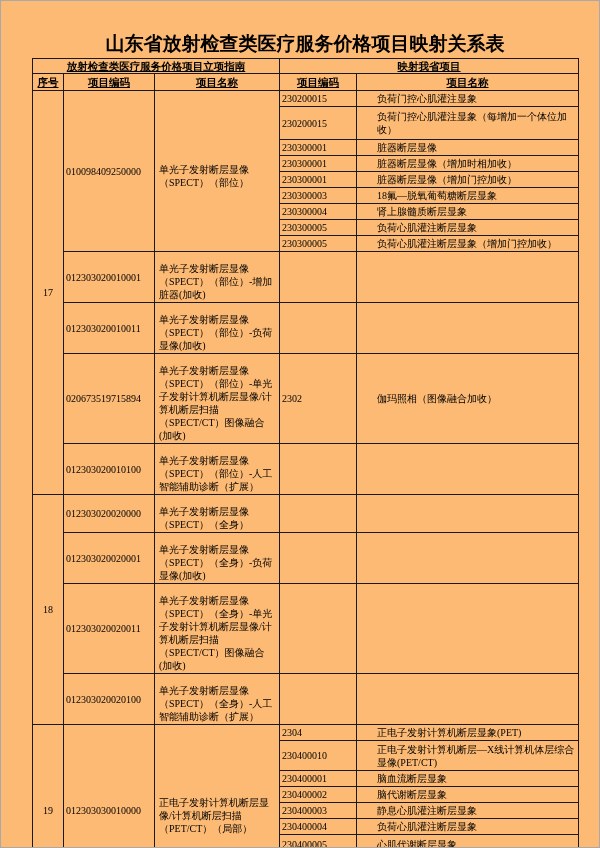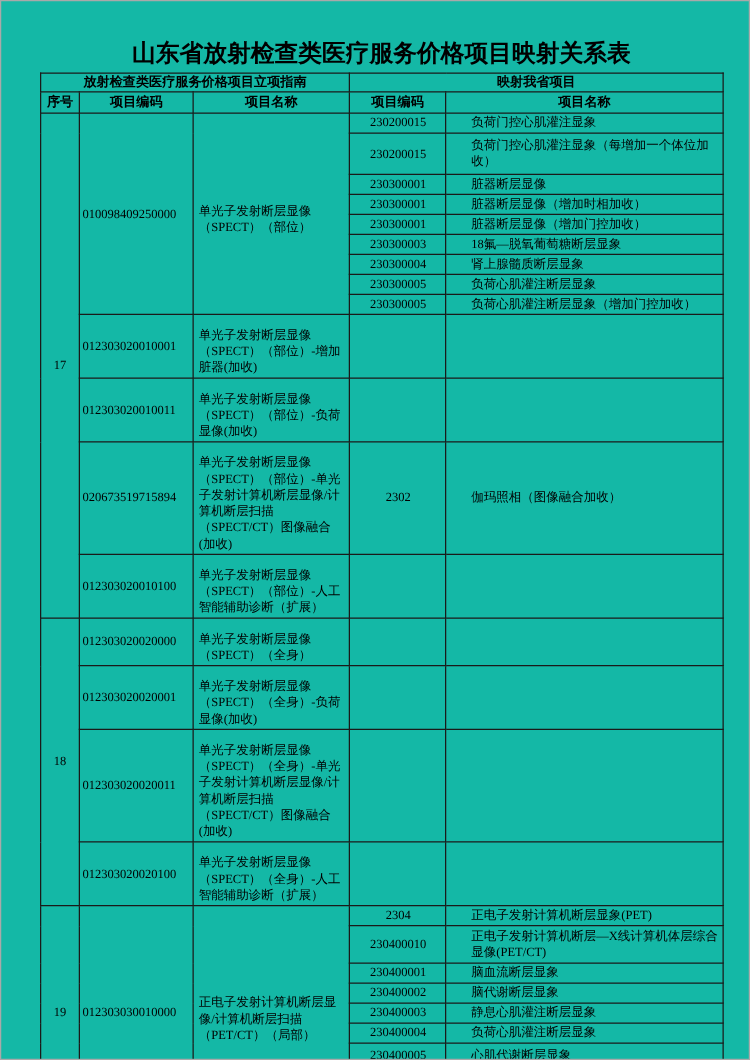--- a/index.html
+++ b/index.html
@@ -4,21 +4,21 @@
 <style>
   * { margin:0; padding:0; box-sizing:border-box; }
   html,body { background:#fff; }
   body {
     width:600px; height:848px;
     font-family:"Liberation Serif", serif;
     color:#000;
   }
   .page {
     width:600px; height:848px;
-    background:#14b8a6;
+    background:#fdba74;
     border:1px solid #a9a9a9;
     padding:31px 22px 0 31px;
     overflow:hidden;
   }
   .title {
     width:546px;
     font-family:"Liberation Sans", sans-serif;
     font-size:19px;
     font-weight:bold;
     text-align:center;
@@ -38,27 +38,28 @@
     line-height:13px;
     vertical-align:middle;
     overflow:hidden;
     word-break:break-word;
   }
   .map-table th {
     font-weight:bold;
     text-align:center;
     font-size:10.5px;
     padding:0 0;
+    text-decoration:underline;
   }
   tr.group-row { height:15px; }
   tr.cols-row  { height:17px; }
   .td-seq   { text-align:center; padding:15px 1px; }
   .td-code  { text-align:left; padding:1px 1px 1px 2px; }
   .td-name  { text-align:left; padding:10px 2px 1px 4px; }
-  .td-mcode { text-align:center; padding:1px 1px 1px 2px; }
+  .td-mcode { text-align:left; padding:1px 1px 1px 2px; }
   .td-mname { text-align:left; padding:1px 2px 1px 20px; }
   .page-number {
     width:546px;
     margin-top:9px;
     text-align:right;
     padding-right:56px;
     font-size:12.5px;
     color:#444;
     letter-spacing:1px;
   }

